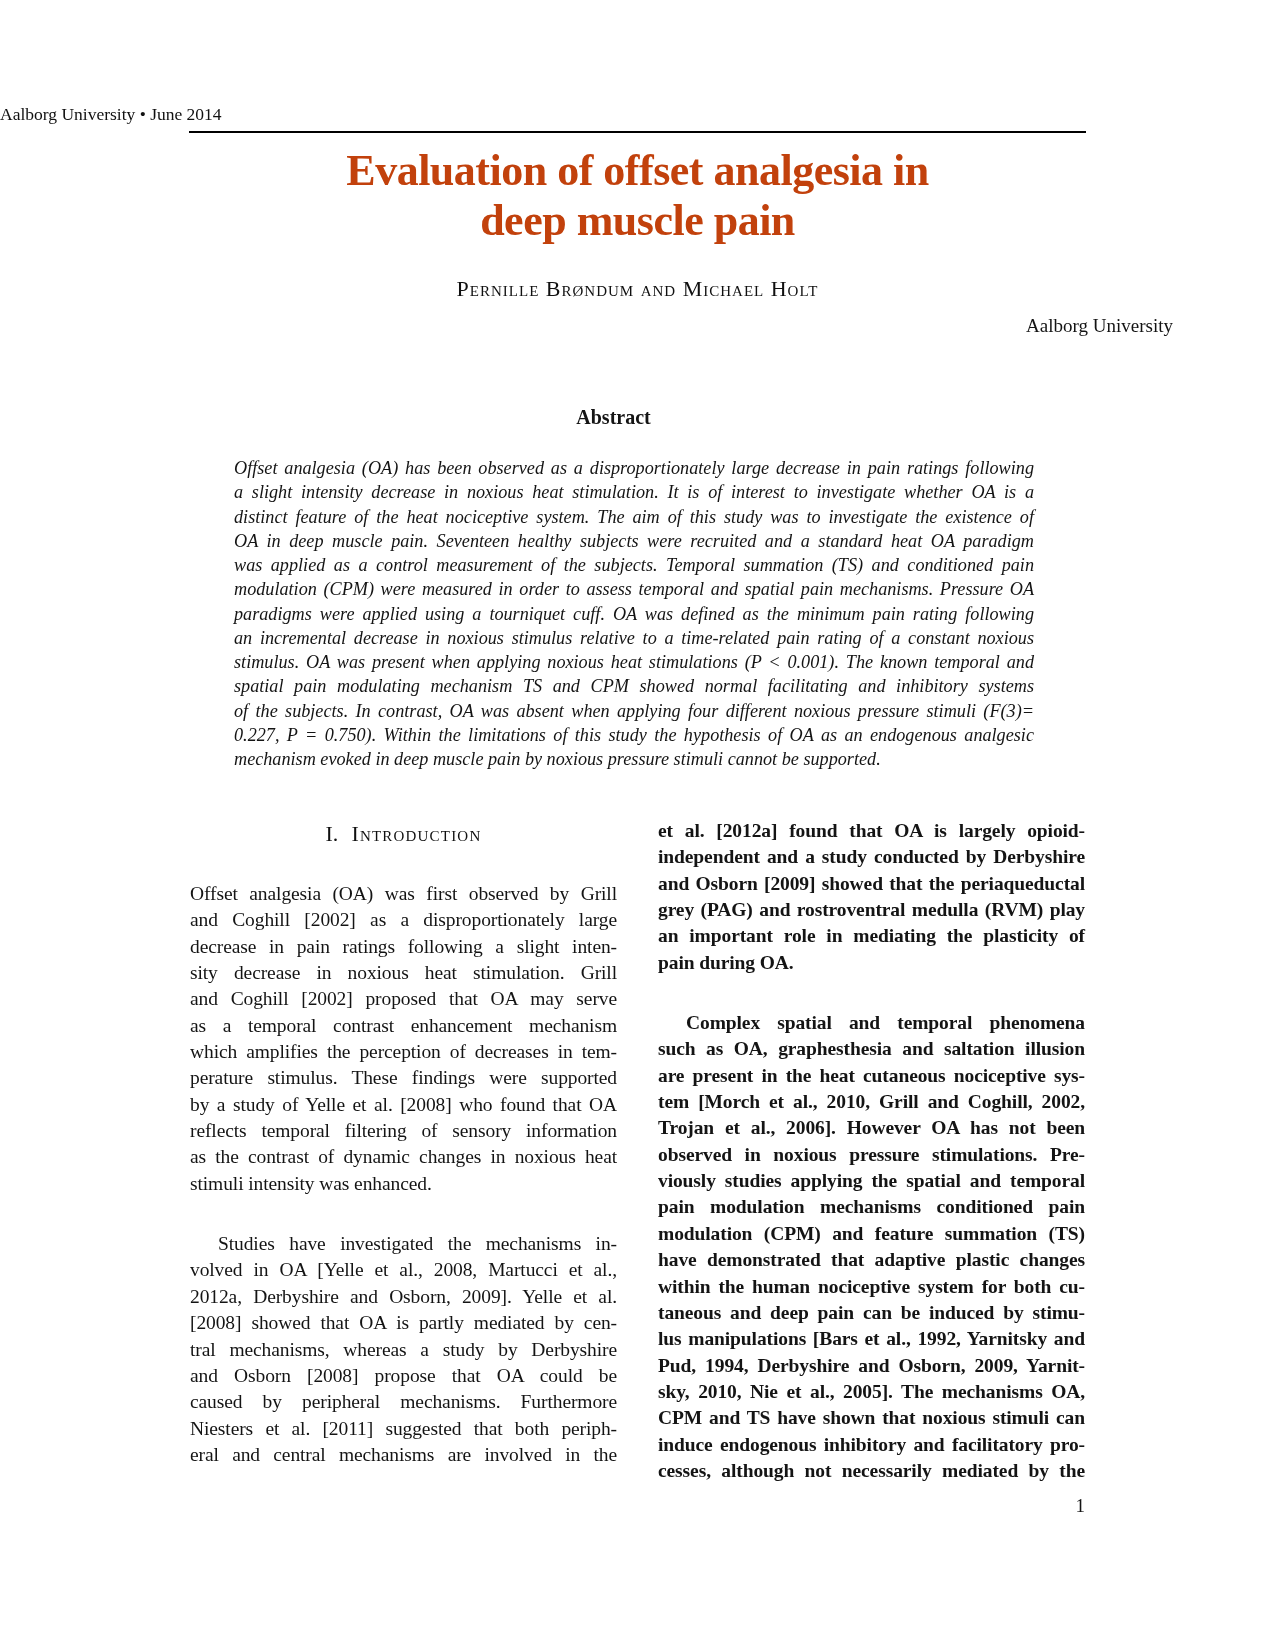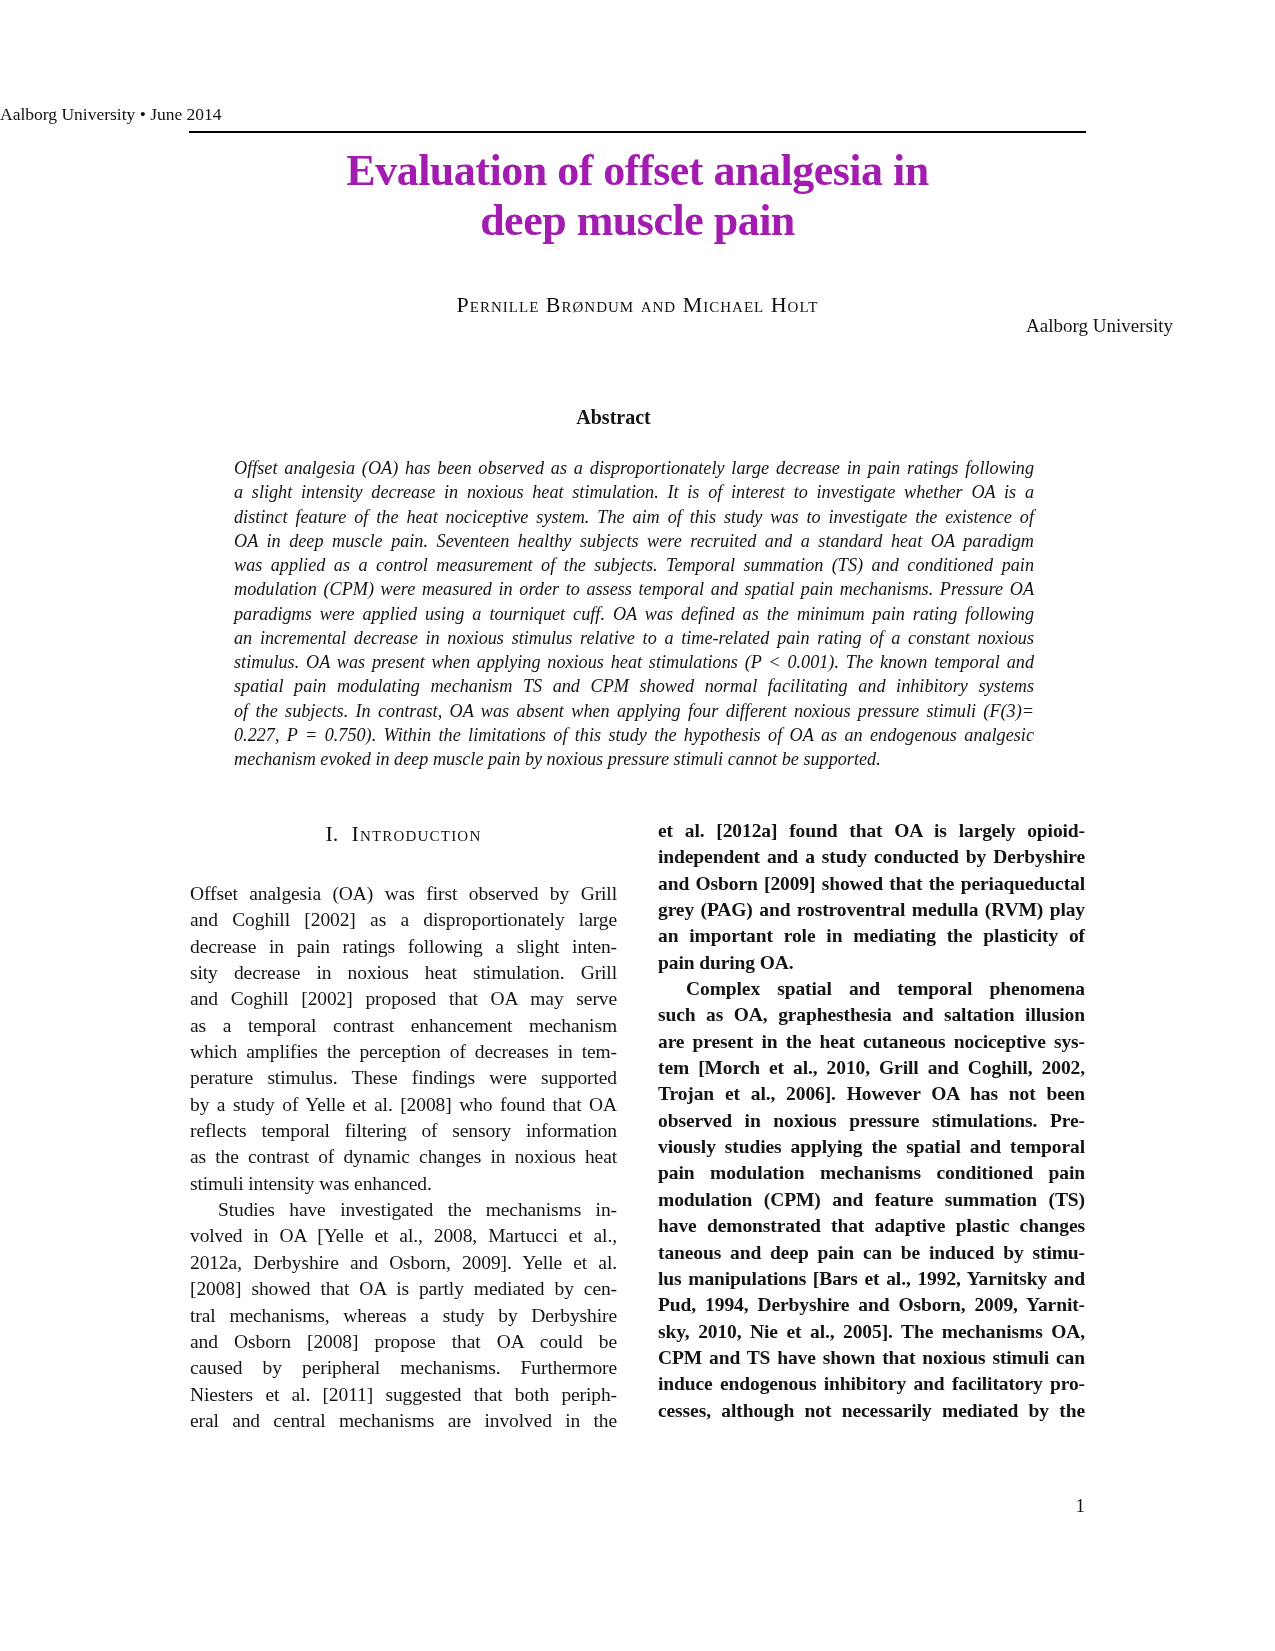--- a/index.html
+++ b/index.html
@@ -17,45 +17,45 @@
     position: absolute; left: 0; top: 104px; width: 1056px;
     text-align: left; font-size: 17.5px; color: #111;
   }
   .rule {
     position: absolute; left: 189px; top: 131px; width: 897px;
     border-top: 2px solid #000; height: 0;
   }
   .title {
     position: absolute; left: 0; top: 146px; width: 1275px;
     font-size: 44px; font-weight: 700; line-height: 49.5px;
-    letter-spacing: -0.5px; color: #a21caf;
+    letter-spacing: -0.5px; color: #c2410c;
   }
   .center-block .line { text-align: center; text-align-last: center; }
 
   .authors {
-    position: absolute; left: 0; top: 292px; width: 1275px;
+    position: absolute; left: 0; top: 276px; width: 1275px;
     text-align: center; font-variant: small-caps;
     font-size: 22px; letter-spacing: 1px; color: #101010;
   }
   .affiliation {
     position: absolute; left: 0; top: 315px; width: 1173px;
     text-align: right; font-size: 19px;
   }
   .abs-head {
     position: absolute; left: 0; top: 406px; width: 1227px;
     text-align: center; font-size: 20px; font-weight: 700;
   }
   .abstract {
     position: absolute; left: 234px; top: 456px; width: 800px;
     font-style: italic; font-size: 18.2px; line-height: 24.25px;
   }
 
   .line { text-align: justify; text-align-last: justify; hyphens: none; }
   .line.end { text-align-last: left; }
-  .line.indent { text-indent: 28px; }
+  .line.indent { text-indent: 28px; margin-top: 34px; }
 
   .sec-head {
     position: absolute; left: 190px; top: 820px; width: 427px;
     text-align: center; font-size: 22px; line-height: 28px; color: #101010;
   }
   .sec-num { margin-right: 13px; }
   .sec-label { font-variant: small-caps; letter-spacing: 1.2px; }
 
   .col {
     position: absolute; width: 427px;
@@ -133,20 +133,21 @@
       <div class="line indent">Complex spatial and temporal phenomena</div>
       <div class="line">such as OA, graphesthesia and saltation illusion</div>
       <div class="line">are present in the heat cutaneous nociceptive sys-</div>
       <div class="line">tem [Morch et al., 2010, Grill and Coghill, 2002,</div>
       <div class="line">Trojan et al., 2006]. However OA has not been</div>
       <div class="line">observed in noxious pressure stimulations. Pre-</div>
       <div class="line">viously studies applying the spatial and temporal</div>
       <div class="line">pain modulation mechanisms conditioned pain</div>
       <div class="line">modulation (CPM) and feature summation (TS)</div>
       <div class="line">have demonstrated that adaptive plastic changes</div>
+      <div class="line">within the human nociceptive system for both cu-</div>
       <div class="line">taneous and deep pain can be induced by stimu-</div>
       <div class="line">lus manipulations [Bars et al., 1992, Yarnitsky and</div>
       <div class="line">Pud, 1994, Derbyshire and Osborn, 2009, Yarnit-</div>
       <div class="line">sky, 2010, Nie et al., 2005]. The mechanisms OA,</div>
       <div class="line">CPM and TS have shown that noxious stimuli can</div>
       <div class="line">induce endogenous inhibitory and facilitatory pro-</div>
       <div class="line">cesses, although not necessarily mediated by the</div>
     </div>
   <div class="page-num">1</div>
 </div>

